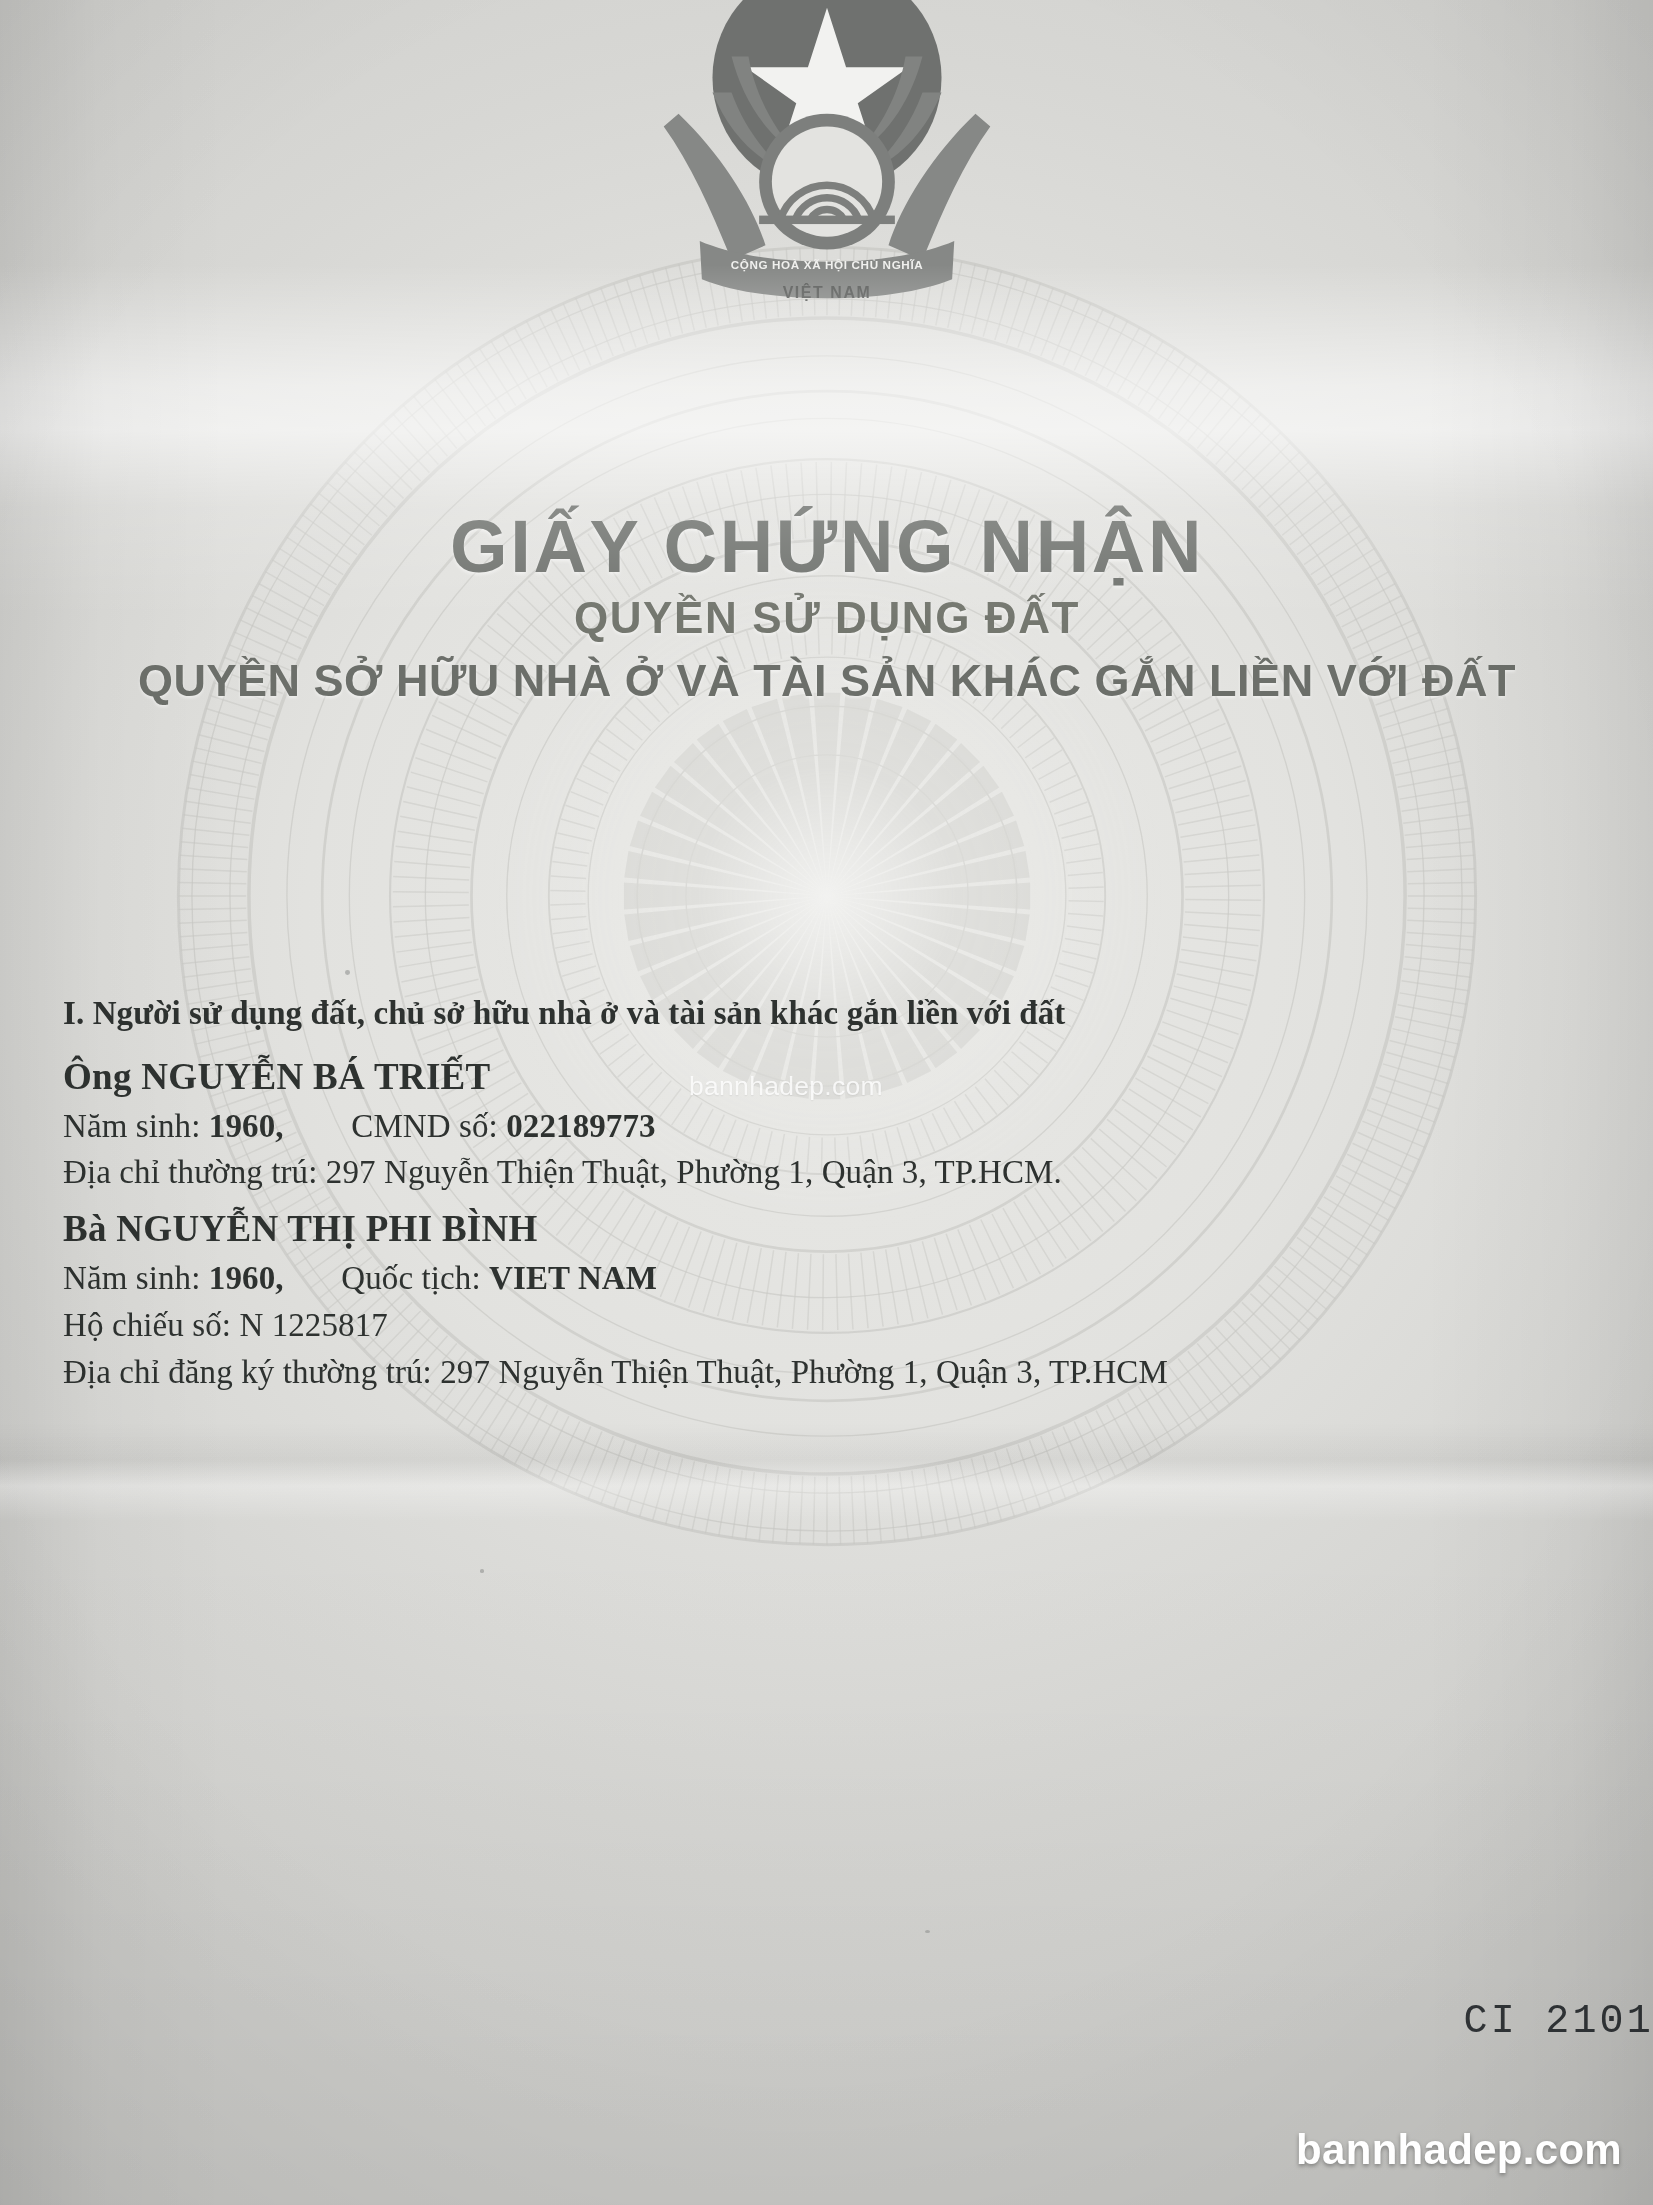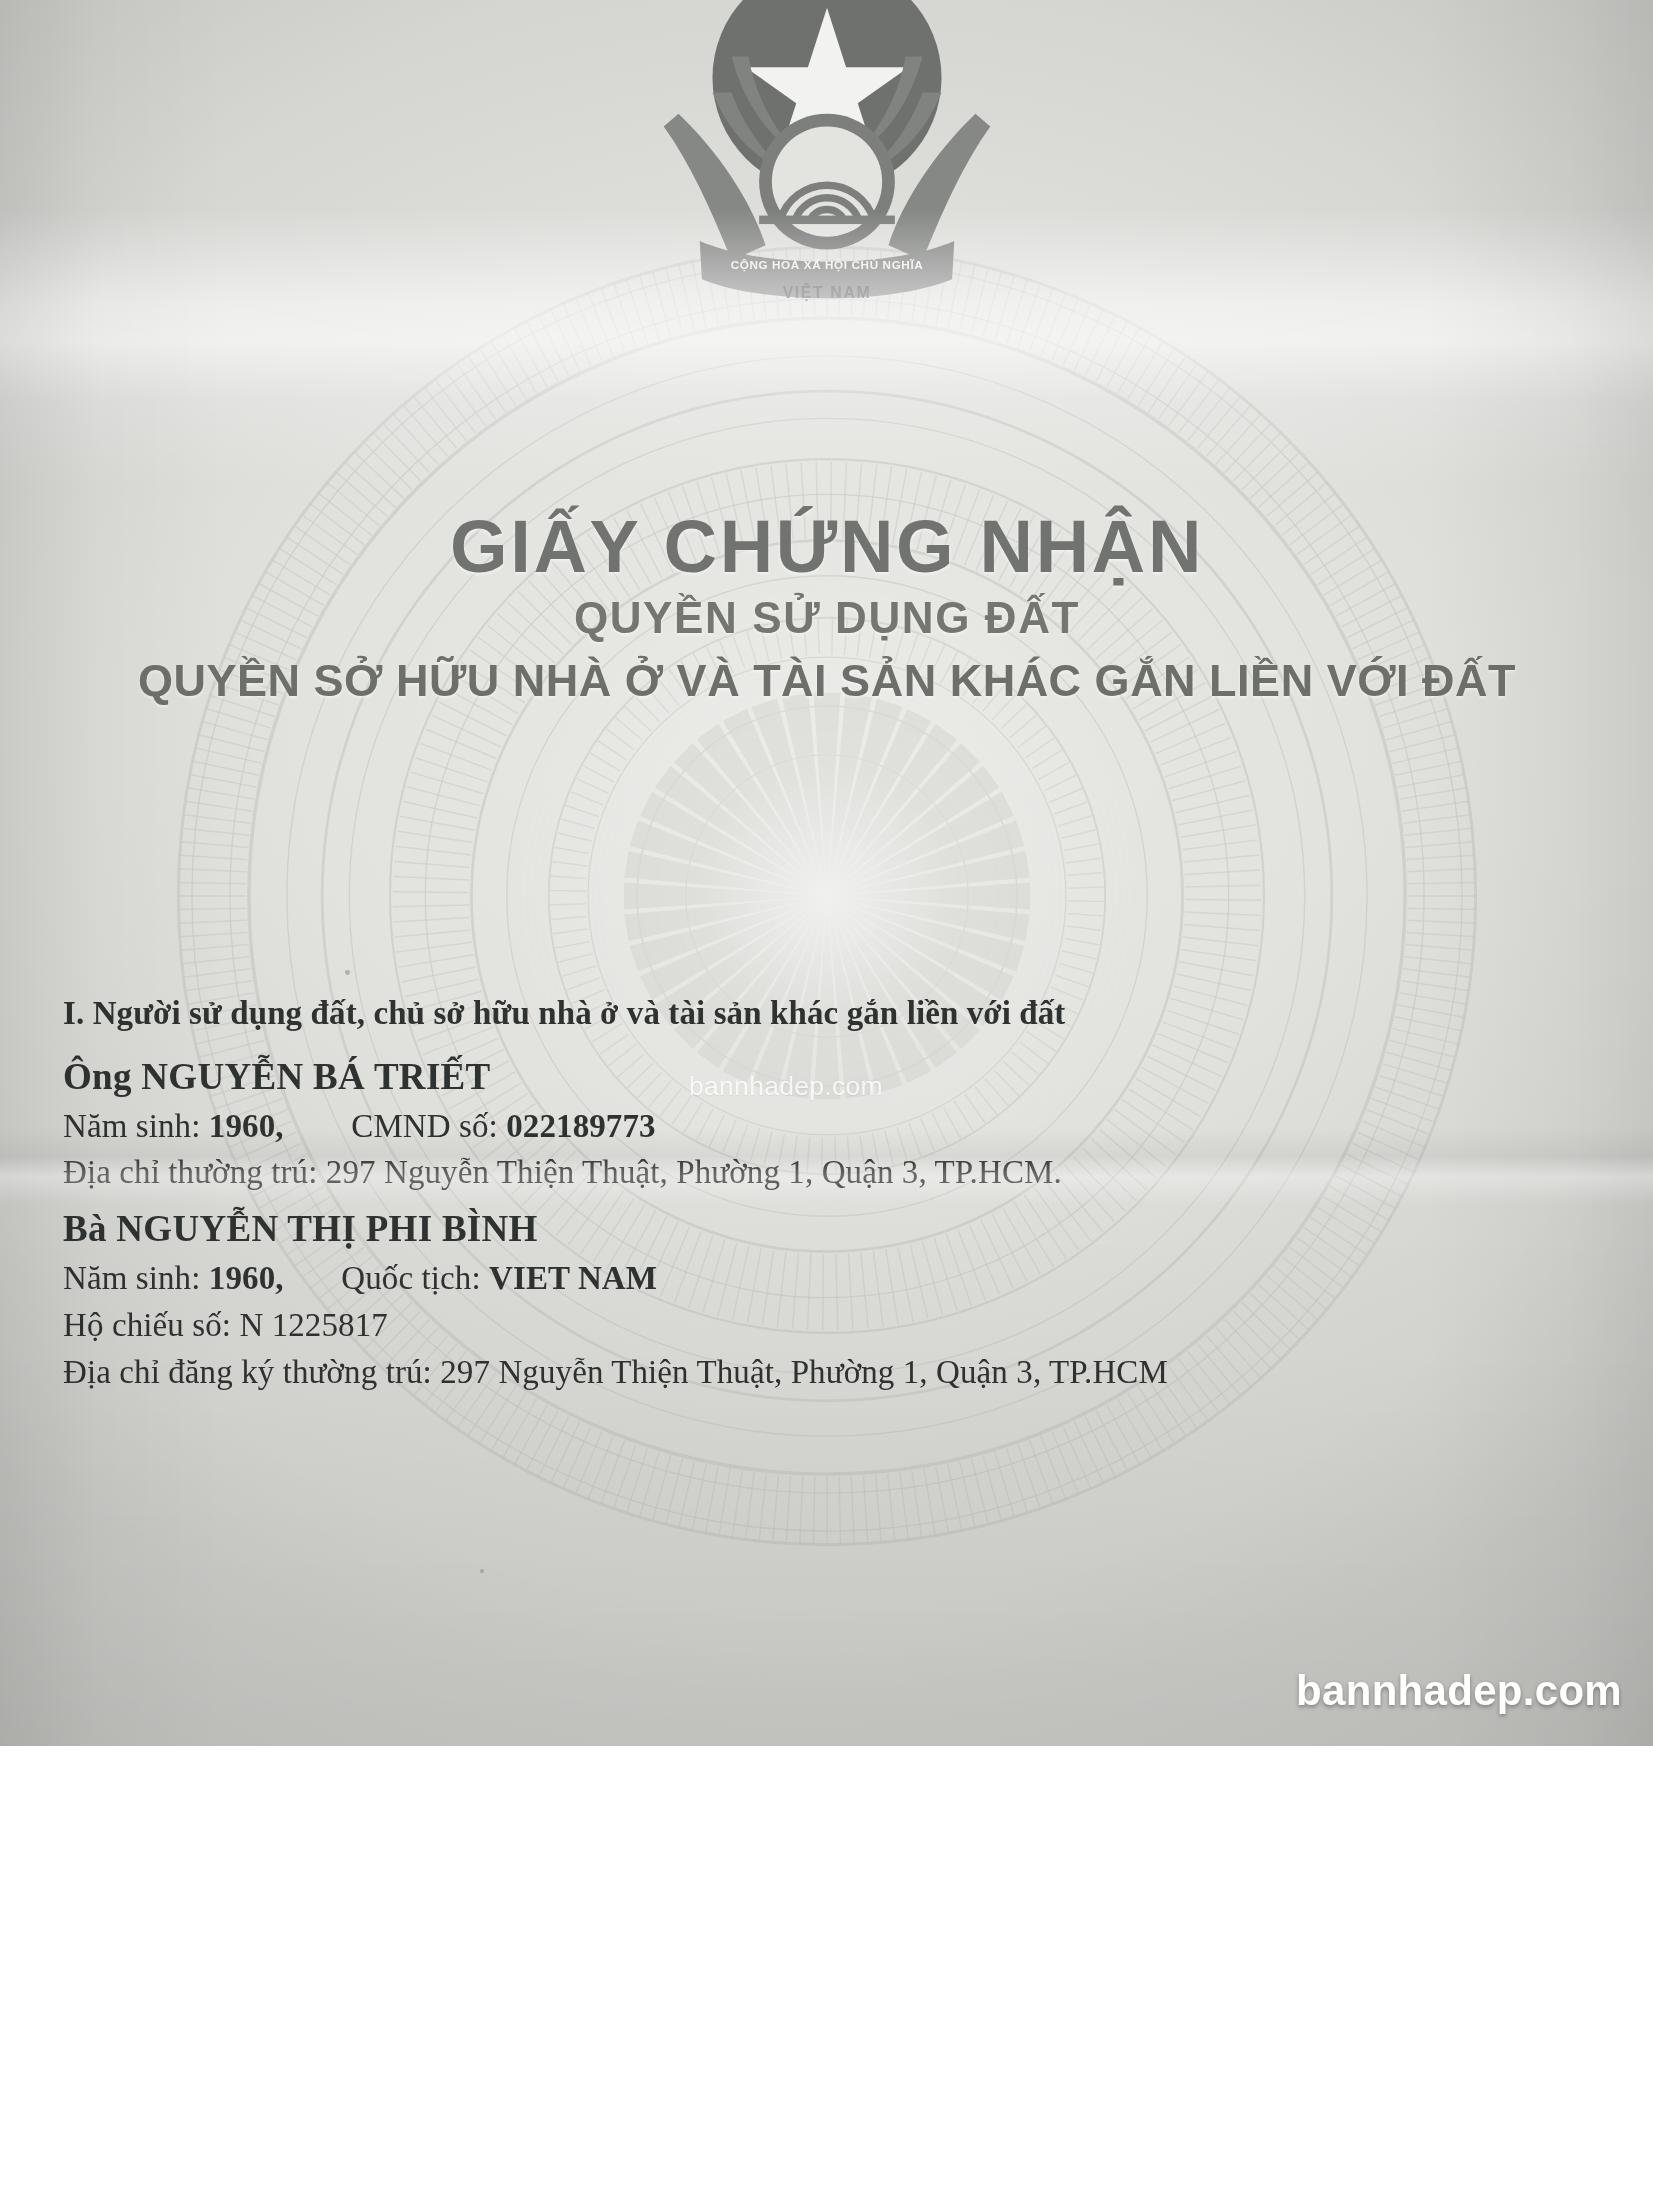--- a/index.html
+++ b/index.html
@@ -11,21 +11,21 @@
     width: 1654px;
     height: 2205px;
     overflow: hidden;
     font-family: "Liberation Serif", serif;
   }
 
   
   #page {
     position: relative;
     width: 1654px;
-    height: 1746px;
+    height: 2205px;
     background:
       radial-gradient(ellipse 75% 55% at 50% 42%, #e9e9e6 0%, #e2e2df 42%, #d7d7d4 72%, #cfcfcc 100%);
     overflow: hidden;
   }
 
   
   .tone {
     position: absolute;
     inset: 0;
     pointer-events: none;

